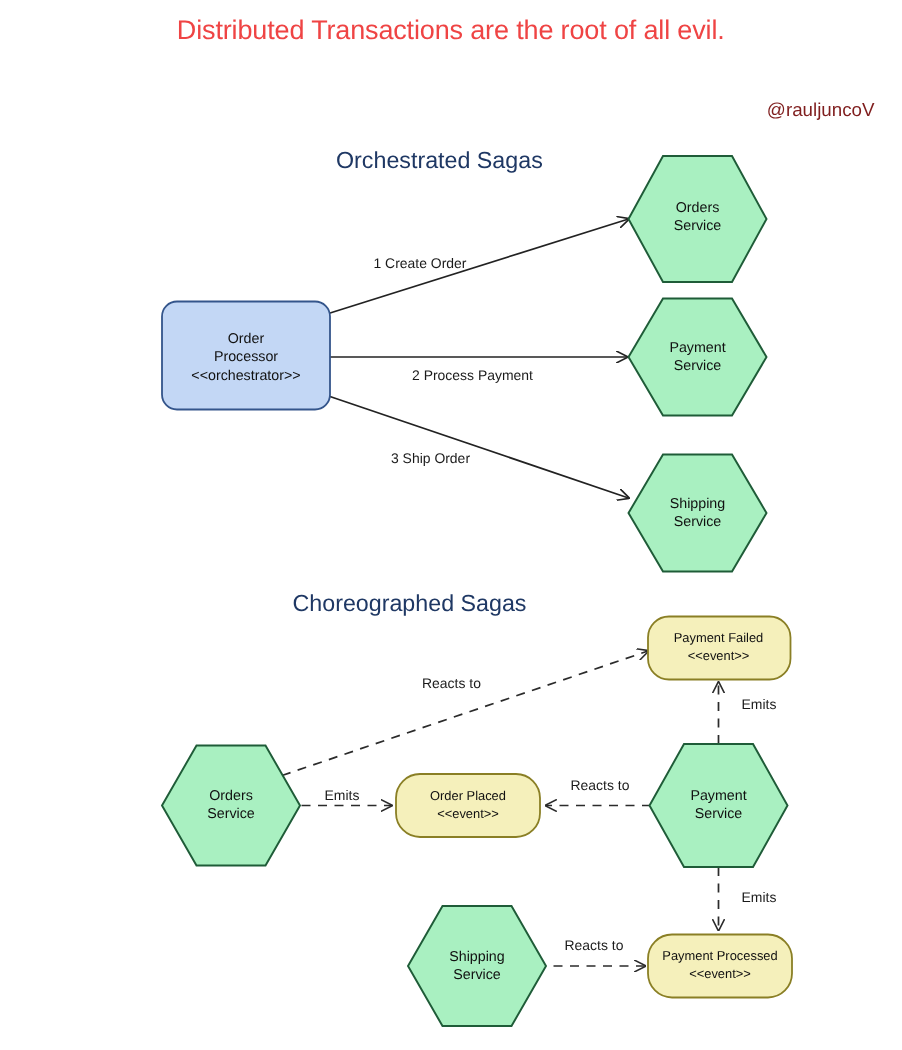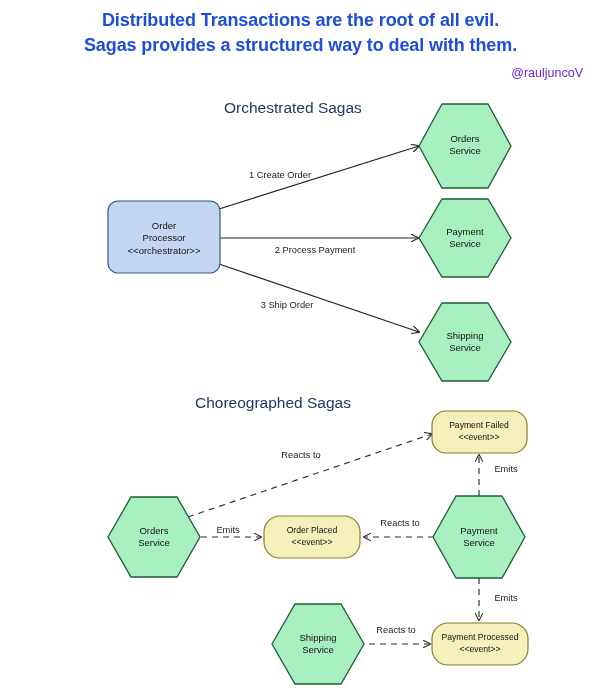--- a/index.html
+++ b/index.html
@@ -23,34 +23,34 @@
     height: 700px;
   }
 
   
   .headline {
     position: absolute;
     left: 0;
     top: 8px;
     width: 601px;
     text-align: center;
-    color: #1d4ed8;
+    color: #ef4444;
     font-size: 18px;
     line-height: 25px;
-    font-weight: 700;
+    font-weight: 400;
     letter-spacing: -0.1px;
   }
   .headline .l2 { display: block; }
 
   .handle {
     position: absolute;
     right: 18px;
     top: 66px;
     font-size: 12.5px;
-    color: #6d28d9;
+    color: #7f1d1d;
     text-align: center;
   }
 
   
   .section-title {
     position: absolute;
     color: #1f3864;
     font-size: 15.5px;
     white-space: nowrap;
   }
@@ -100,21 +100,20 @@
     stroke-width: 1.15;
     fill: none;
     stroke-dasharray: 6 5;
   }
 </style>
 </head>
 <body>
 
 <div class="headline">
   <span>Distributed Transactions are the root of all evil.</span>
-  <span class="l2">Sagas provides a structured way to deal with them.</span>
 </div>
 
 <div class="handle">@rauljuncoV</div>
 
 <div class="section-title" id="title-orchestrated">Orchestrated Sagas</div>
 
 <div class="section-title" id="title-choreographed">Choreographed Sagas</div>
 
 <svg id="canvas" viewBox="0 0 601 700" xmlns="http://www.w3.org/2000/svg">
   <defs>

